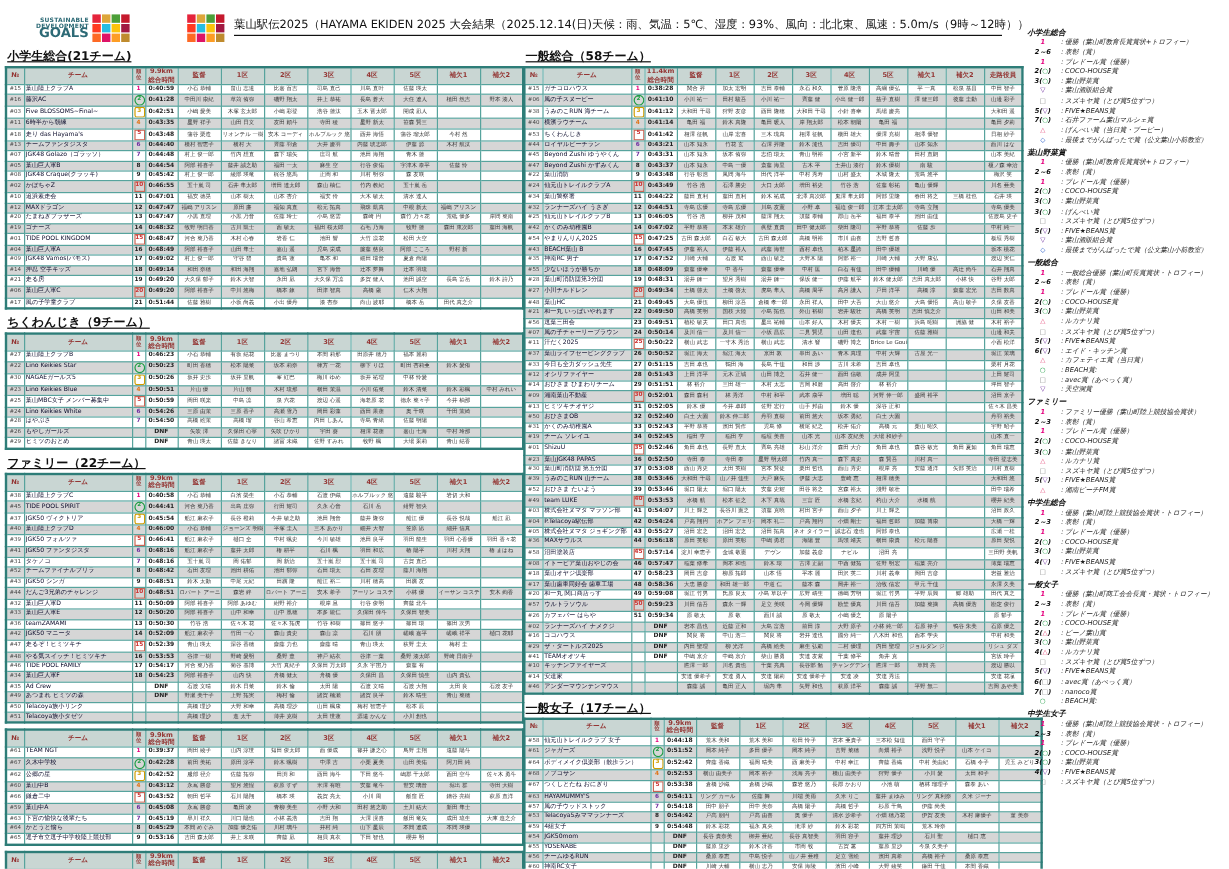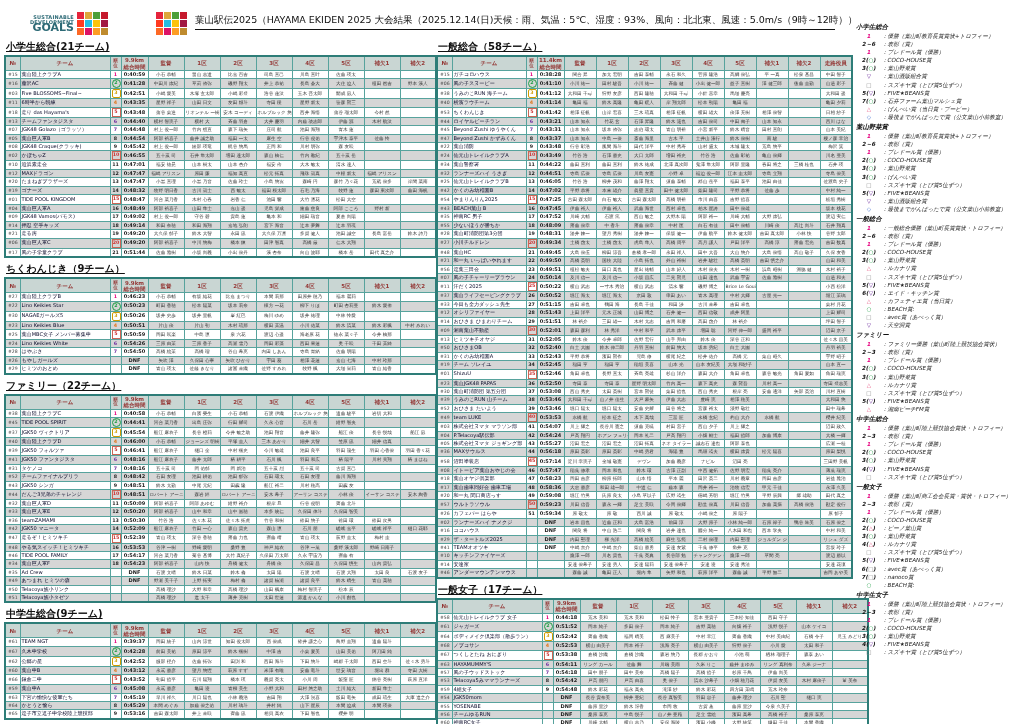--- a/index.html
+++ b/index.html
@@ -940,21 +940,20 @@
             <td class="name">太田 世蓮</td>
             <td class="name">源遠 かんな</td>
             <td class="name">小川 創也</td>
             <td class="name"></td>
             <td class="name"></td>
           </tr>
         </tbody>
       </table>
     </div>
     <div class="section">
-      <div class="sec-title">中学生総合(9チーム)</div>
       <table>
         <colgroup>
           <col style="width: 15px;">
           <col style="width: 90px;">
           <col style="width: 11px;">
           <col style="width: 27px;">
           <col style="width: 36px;">
           <col style="width: 36px;">
           <col style="width: 36px;">
           <col style="width: 36px;">

